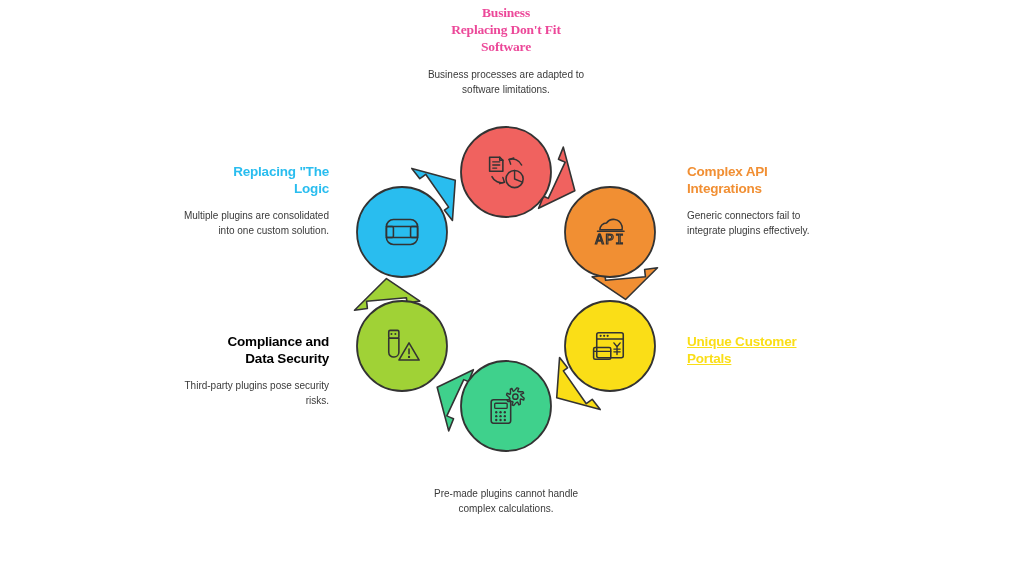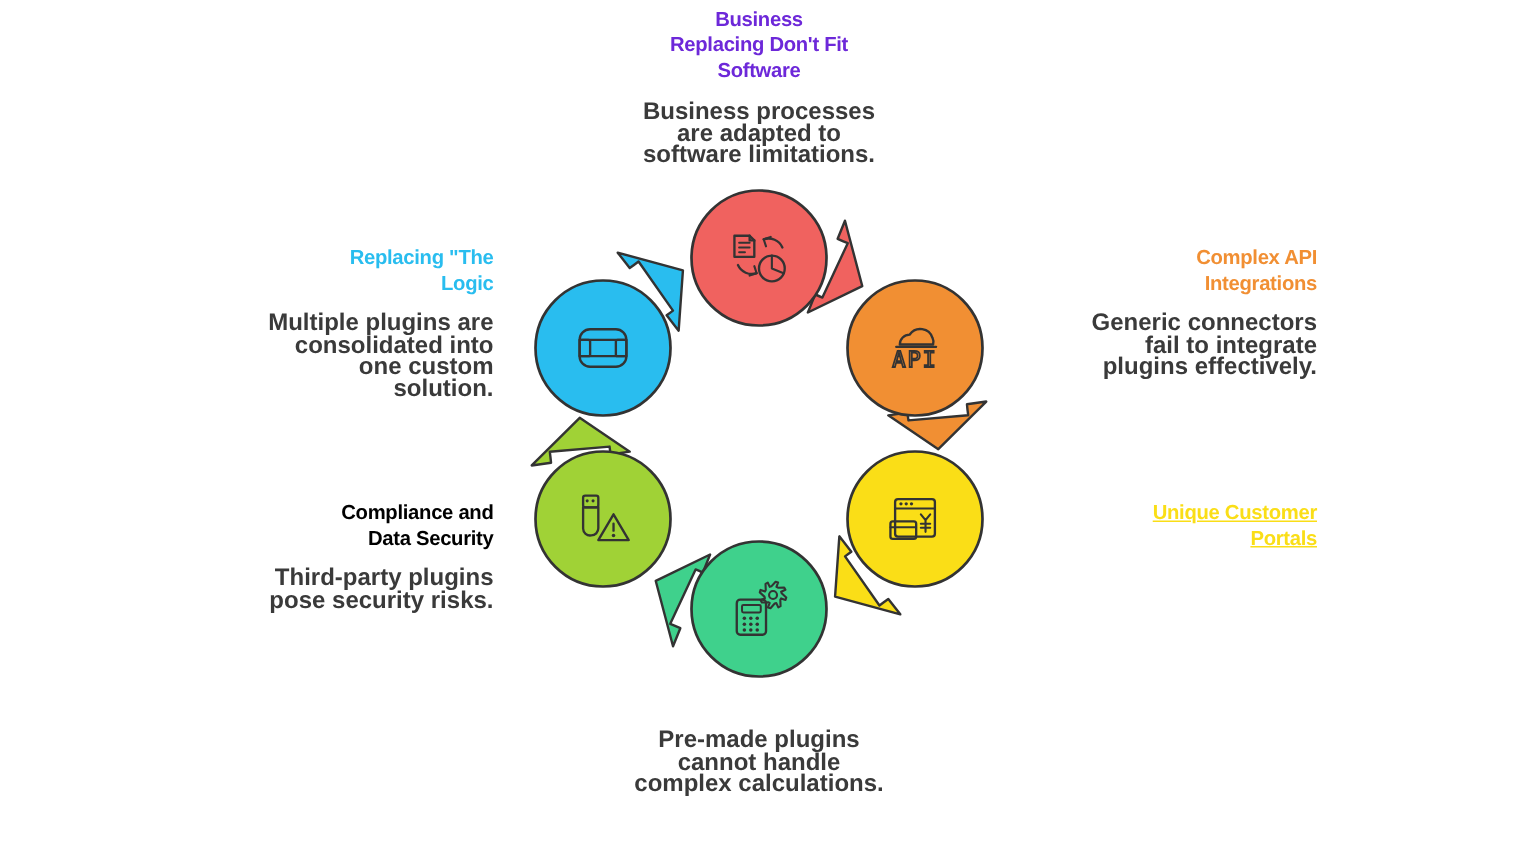--- a/index.html
+++ b/index.html
@@ -12,23 +12,23 @@
   }
   #stage{position:absolute;inset:0;}
   #wheel{position:absolute;left:0;top:0;width:1024px;height:578px;}
 
   .label{position:absolute;width:152px;}
   .label .ttl{
     font-size:13.5px;font-weight:bold;line-height:17px;margin:0 0 12px 0;
     letter-spacing:-0.2px;
   }
   .label .desc{
-    font-size:16px;line-height:14.5px;color:#3a3a3a;margin:0;font-weight:bold;
+    font-size:10px;line-height:14.5px;color:#3a3a3a;margin:0;
   }
-  .lbl-right{text-align:right;margin-left:39px;}
+  .lbl-right{text-align:left;}
   .lbl-left{text-align:right;}
   .lbl-center{text-align:center;width:170px;}
 
   
   #label-top      {left:421px;top:4px;}
   #label-topright {left:687px;top:163px;}
   #label-right    {left:687px;top:333px;}
   #label-bottom   {left:421px;top:474px;}
   #label-left     {left:177px;top:333px;}
   #label-topleft  {left:177px;top:163px;}
@@ -129,21 +129,21 @@
             <rect fill="none" stroke="#333333" stroke-width="2" stroke-linecap="round" stroke-linejoin="round" x="-20" y="-16" width="40" height="32" rx="9"></rect>
             <path fill="none" stroke="#333333" stroke-width="2" stroke-linecap="round" stroke-linejoin="round" d="M -20 -7 H 20 M -20 7 H 20"></path>
             <rect fill="none" stroke="#333333" stroke-width="2" stroke-linecap="round" stroke-linejoin="round" x="-20" y="-7" width="9" height="14" rx="1.5"></rect>
             <rect fill="none" stroke="#333333" stroke-width="2" stroke-linecap="round" stroke-linejoin="round" x="11" y="-7" width="9" height="14" rx="1.5"></rect>
           </g>
         </g>
       </g>
   </svg>
 
   <div class="label lbl-center" id="label-top">
-    <p class="ttl" style="color: #6d28d9;">
+    <p class="ttl" style="color: #ec4899; font-family: Liberation Serif, serif;">
       <span>Business</span><br>
       <span>Replacing Don't Fit</span><br>
       <span>Software</span>
     </p>
     <p class="desc">Business processes are adapted to software limitations.</p>
   </div>
 
   <div class="label lbl-right" id="label-topright">
     <p class="ttl" style="color: rgb(241, 143, 51);">
       <span>Complex API</span><br>

